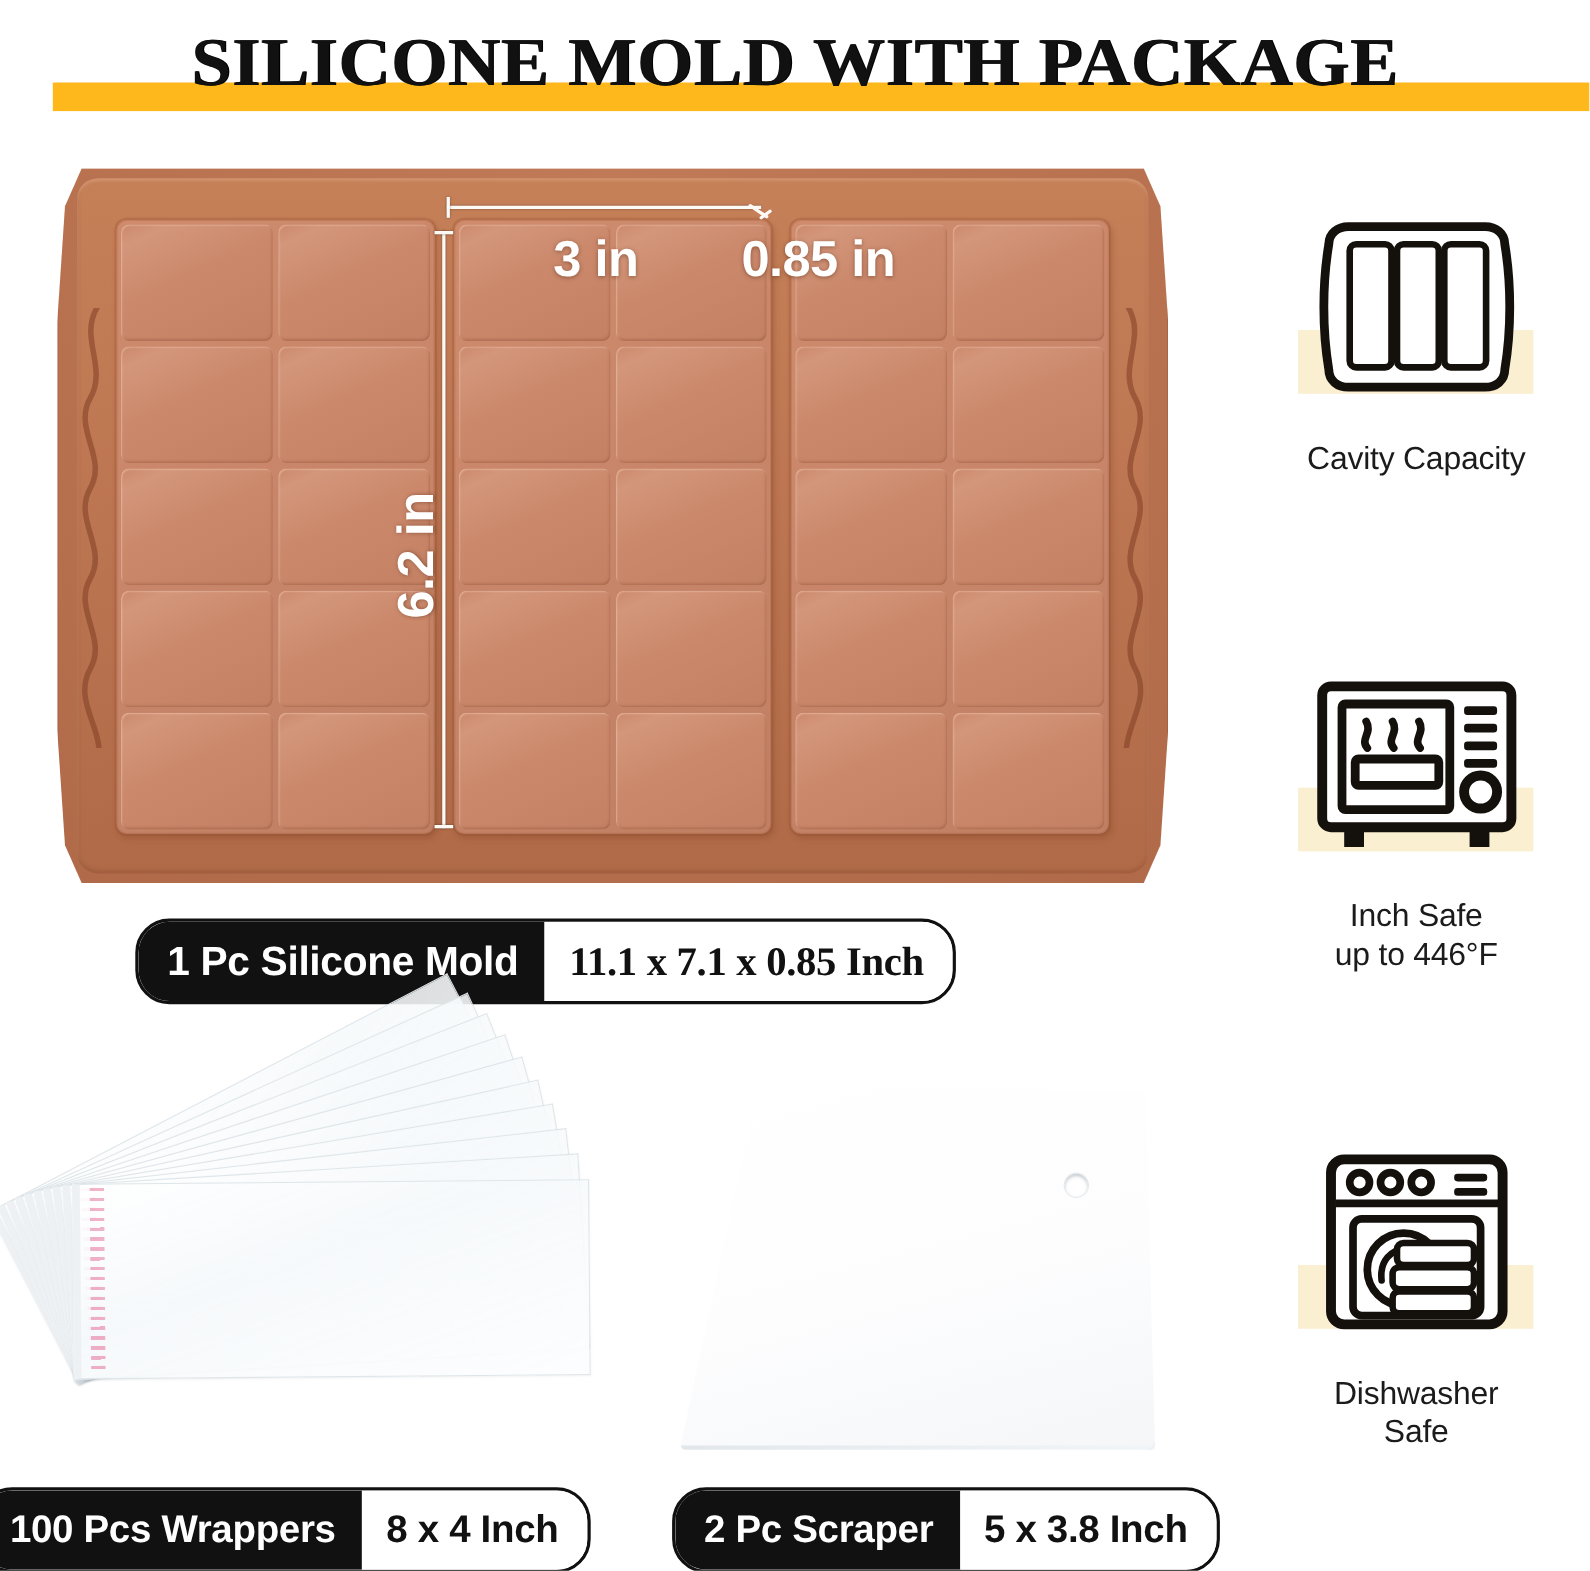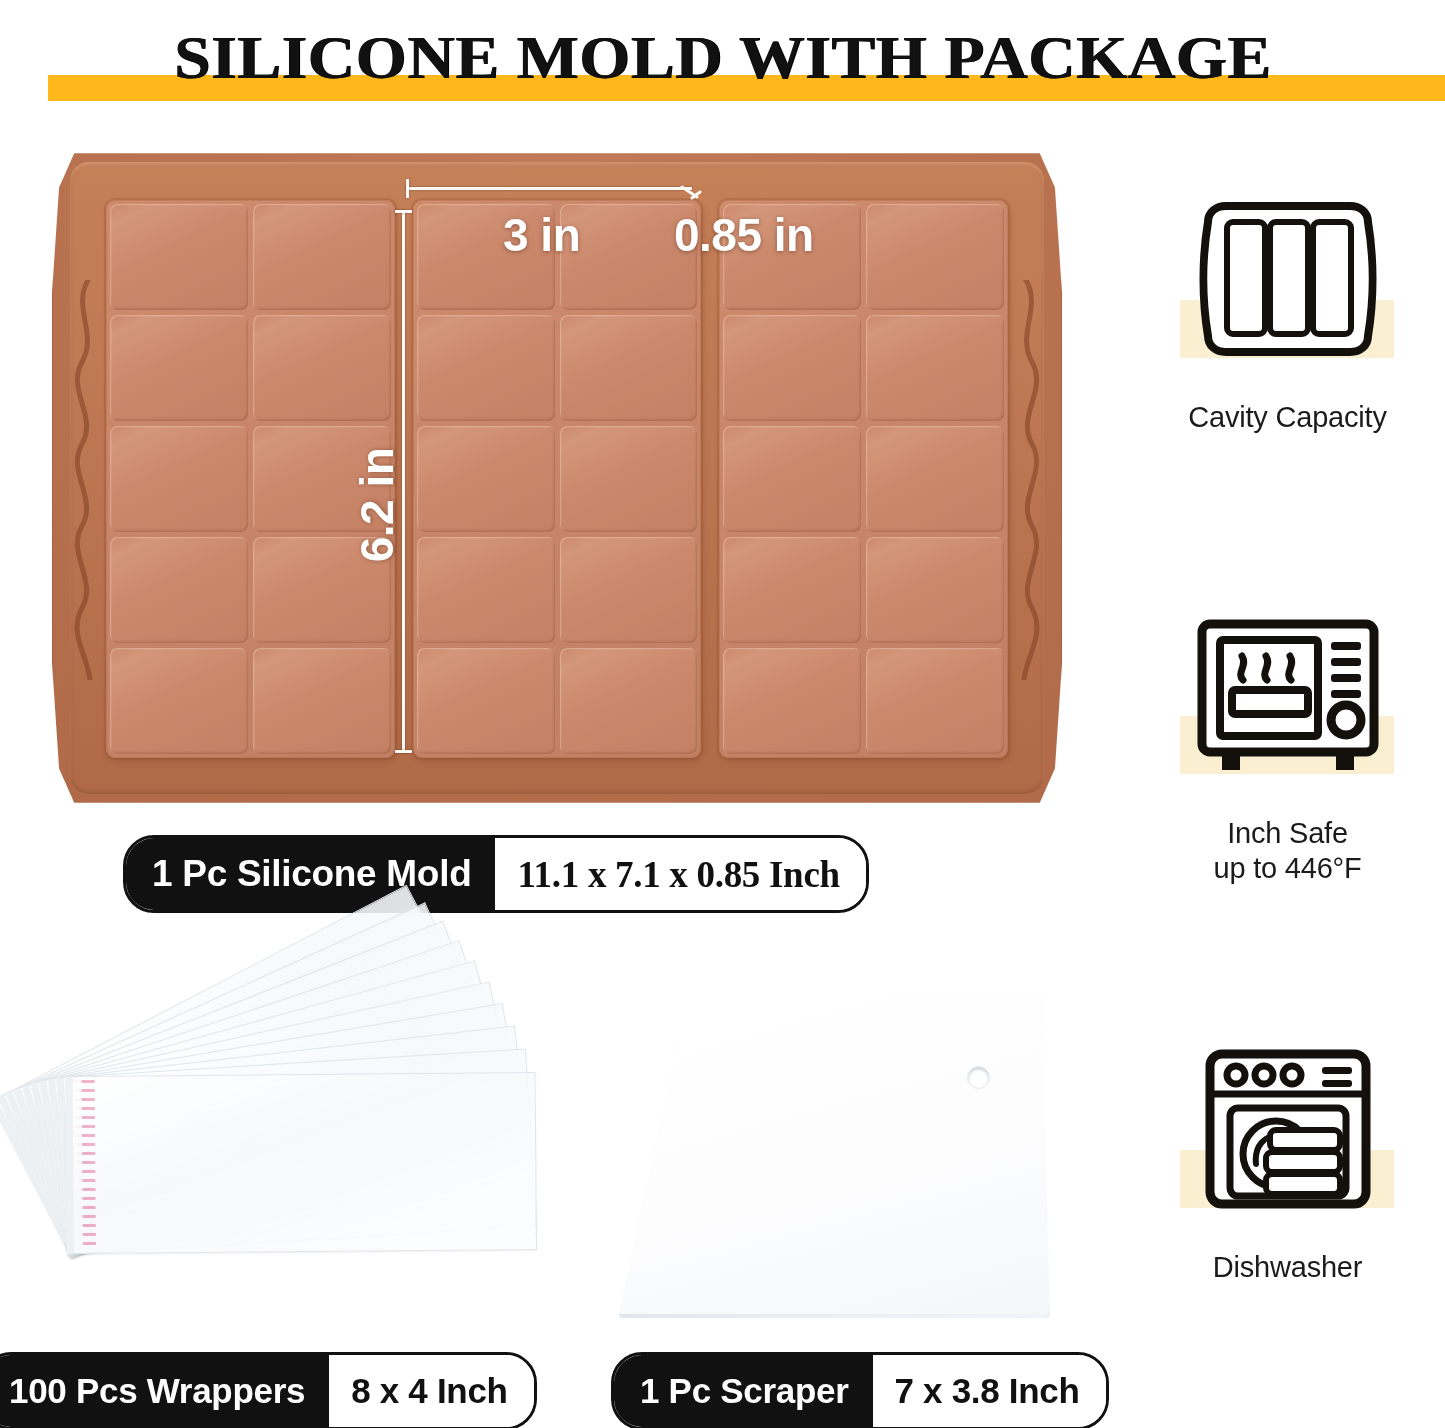--- a/index.html
+++ b/index.html
@@ -440,22 +440,22 @@
     <div id="scraper-edge"></div>
     <div id="scraper-hole"></div>
   </div>
 
   <div class="pill" id="pill-wrappers">
     <div class="pill-dark">100 Pcs Wrappers</div>
     <div class="pill-light">8 x 4 Inch</div>
   </div>
 
   <div class="pill" id="pill-scraper">
-    <div class="pill-dark">1 Pc Scraper</div>
-    <div class="pill-light">7 x 3.8 Inch</div>
+    <div class="pill-dark">2 Pc Scraper</div>
+    <div class="pill-light">5 x 3.8 Inch</div>
   </div>
 
   <div class="feature" id="feature-0">
     <div class="feature-icon">
       <div class="icon-shadow"></div>
       <svg width="200" height="170" viewBox="0 0 200 170">
         <path d="M20 26 C20 16 28 10 38 10 L162 10 C172 10 180 16 180 26
                  C186 62 186 104 180 140 C180 150 172 156 162 156 L38 156
                  C28 156 20 150 20 140 C14 104 14 62 20 26 Z" fill="#ffffff" stroke="#14110d" stroke-width="8" stroke-linejoin="round"></path>
         <rect x="39" y="26" width="38" height="112" rx="6" fill="#ffffff" stroke="#14110d" stroke-width="6"></rect>
@@ -507,16 +507,17 @@
         <rect x="42" y="62" width="116" height="88" rx="8" fill="#ffffff" stroke="#14110d" stroke-width="7"></rect>
         <circle cx="88" cy="108" r="33" fill="#ffffff" stroke="#14110d" stroke-width="7"></circle>
         <path d="M68 118 C66 100 76 90 92 88" fill="none" stroke="#14110d" stroke-width="6" stroke-linecap="round"></path>
         <path d="M88 84 h58 a6 6 0 0 1 6 6 v8 a6 6 0 0 1 -6 6 h-58 a6 6 0 0 1 -6 -6 v-8 a6 6 0 0 1 6 -6 z" fill="#ffffff" stroke="#14110d" stroke-width="6"></path>
         <path d="M84 106 h62 a6 6 0 0 1 6 6 v8 a6 6 0 0 1 -6 6 h-62 a6 6 0 0 1 -6 -6 v-8 a6 6 0 0 1 6 -6 z" fill="#ffffff" stroke="#14110d" stroke-width="6"></path>
         <path d="M84 128 h62 a6 6 0 0 1 6 6 v8 a6 6 0 0 1 -6 6 h-62 a6 6 0 0 1 -6 -6 v-8 a6 6 0 0 1 6 -6 z" fill="#ffffff" stroke="#14110d" stroke-width="6"></path>
       </svg>
     </div>
     <div class="feature-text">
       <span>Dishwasher</span>
+      <span class="line2">Safe</span>
     </div>
   </div>
 
 </div>
 
 </body></html>

